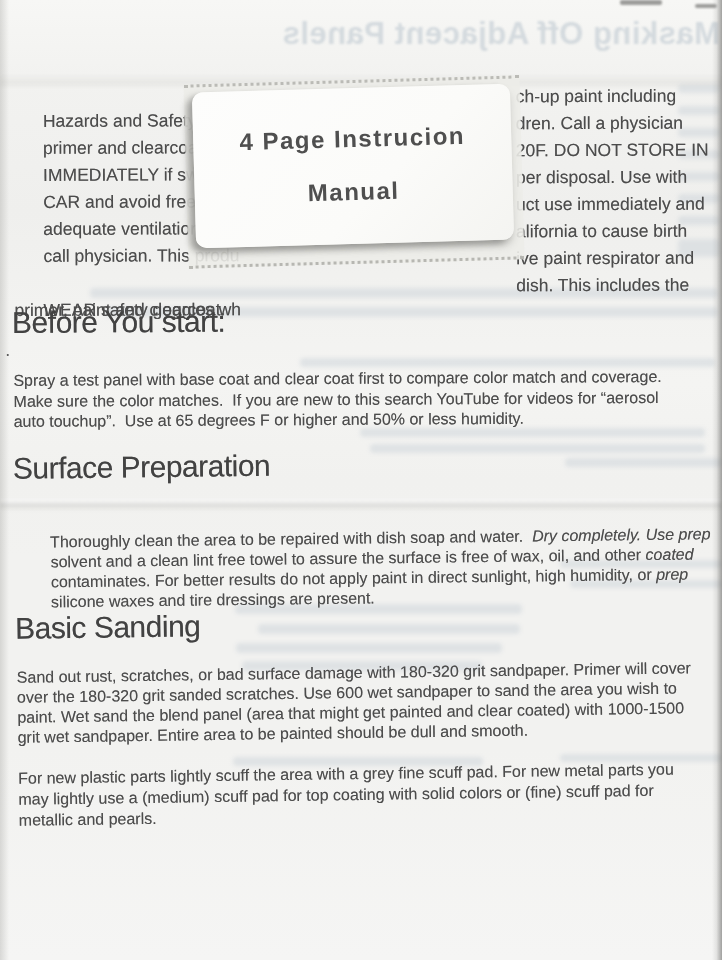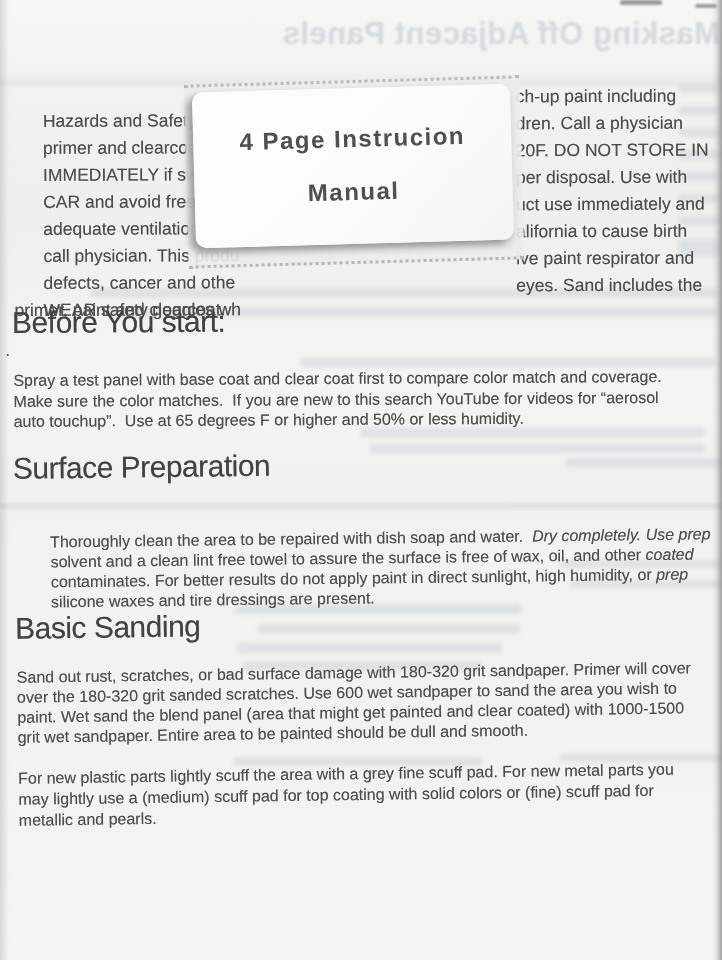--- a/index.html
+++ b/index.html
@@ -105,26 +105,25 @@
     </div>
     <div class="line">
       <span>adequate ventilation. If</span>
       <span class="fragR">uct use immediately and</span>
     </div>
     <div class="line">
       <span>call physician. This produ</span>
       <span class="fragR">alifornia to cause birth</span>
     </div>
     <div class="line">
-      <span>defects, cancer and othe</span>
       <span class="fragR">ive paint respirator and</span>
     </div>
     <div class="line">
       <span>WEAR safety goggles wh</span>
-      <span class="fragR">eyes. Sand includes the</span>
+      <span class="fragR">dish. This includes the</span>
     </div>
     <div class="line">primer, paint and clearcoat.</div>
   </div>
 
   <div class="sticker-backing"></div>
   <div class="sticker">
     <div class="sticker-line l1">4 Page Instrucion</div>
     <div class="sticker-line l2">Manual</div>
   </div>
 

